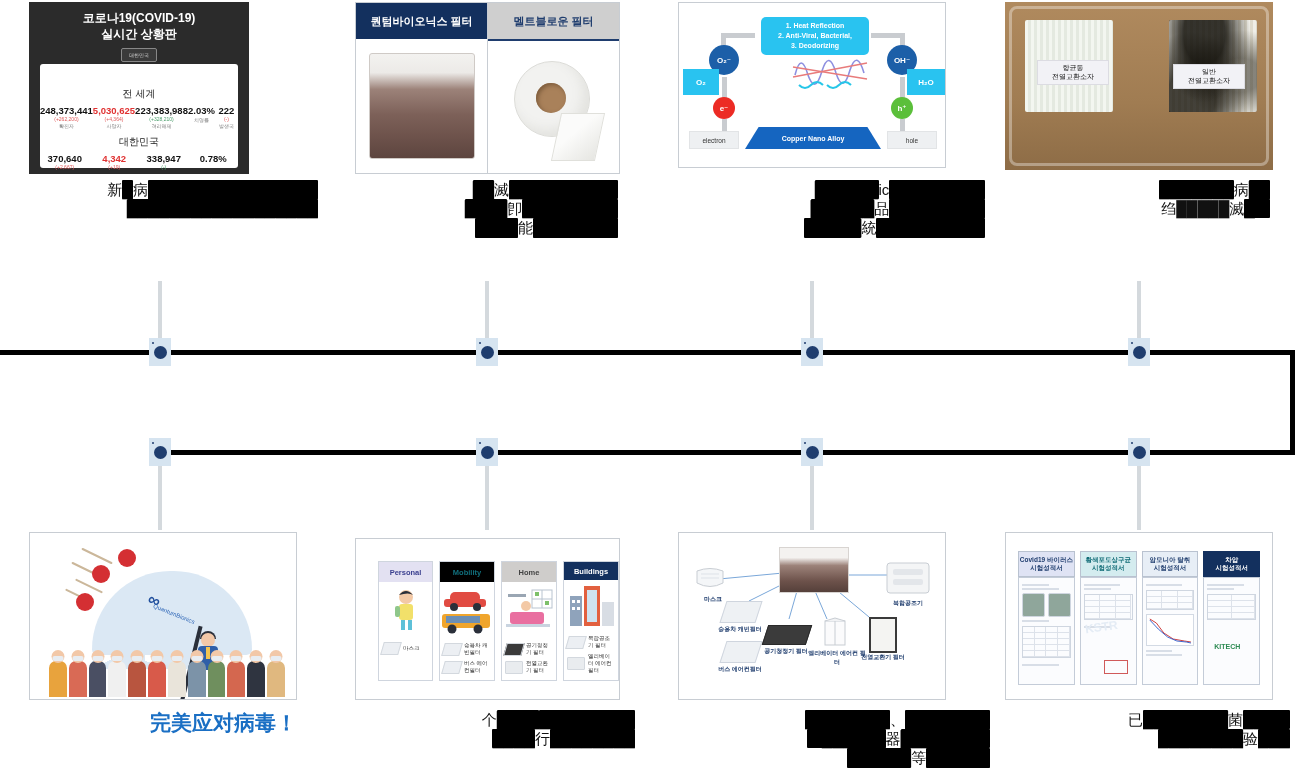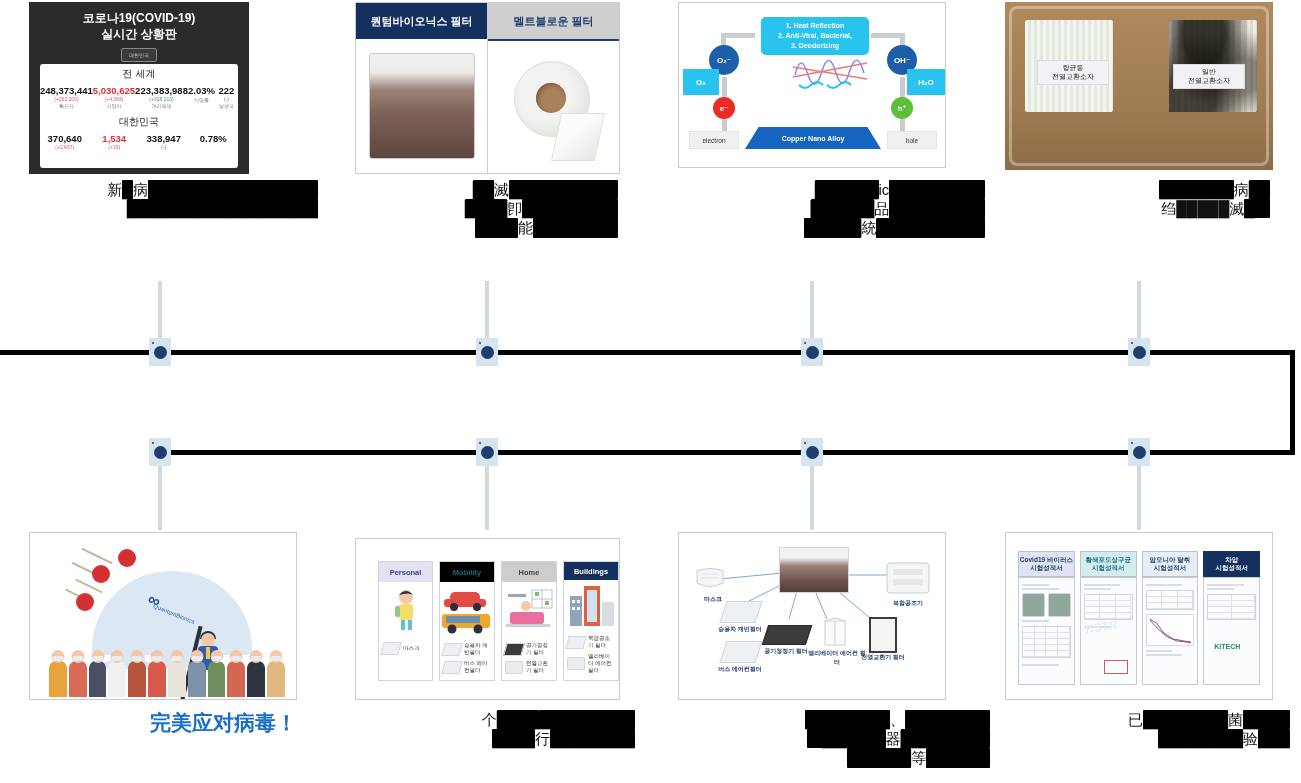--- a/index.html
+++ b/index.html
@@ -30,21 +30,21 @@
 
   
   .dash{width:100%;height:100%;background:#2b2b2b;position:relative;}
   .dash-h{color:#fff;text-align:center;padding-top:8px;font-size:12px;
           font-weight:bold;line-height:1.35;}
   .dash-btn{margin:6px auto 2px;width:34px;height:12px;border:1px solid #888;
             background:#3a3a3a;border-radius:2px;font-size:5px;color:#ddd;
             text-align:center;line-height:12px;}
   .dash-upd{color:#cfcfcf;font-size:5.5px;text-align:center;margin-bottom:6px;}
   .dash-panel{position:absolute;left:11px;right:11px;top:62px;bottom:6px;
-              background:#fff;border-radius:3px;padding-top:0;}
+              background:#fff;border-radius:3px;padding-top:20px;}
   .dash-sub{text-align:center;font-size:10px;color:#222;margin:3px 0 4px;}
   .statrow{display:flex;justify-content:flex-end;align-items:flex-start;}
   .stat{text-align:center;flex:1;}
   .stat .n{font-size:9.5px;font-weight:bold;color:#111;white-space:nowrap;}
   .stat .d{font-size:5px;color:#e05a5a;}
   .stat .d.g{color:#4a9e6a;}
   .stat .l{font-size:5px;color:#777;margin-top:1px;}
   .stat.red .n{color:#e03131;}
 
   
@@ -289,21 +289,21 @@
             <div class="l">발생국</div>
           </div>
         </div>
         <div class="dash-sub" style="margin-top:6px;">대한민국</div>
         <div class="statrow">
           <div class="stat">
             <div class="n">370,640</div>
             <div class="d">(+2,667)</div>
           </div>
           <div class="stat red">
-            <div class="n">1,534</div>
+            <div class="n">4,342</div>
             <div class="d">(+19)</div>
           </div>
           <div class="stat">
             <div class="n">338,947</div>
             <div class="d g">(-)</div>
           </div>
           <div class="stat">
             <div class="n">0.78%</div>
             <div class="d"></div>
           </div>

